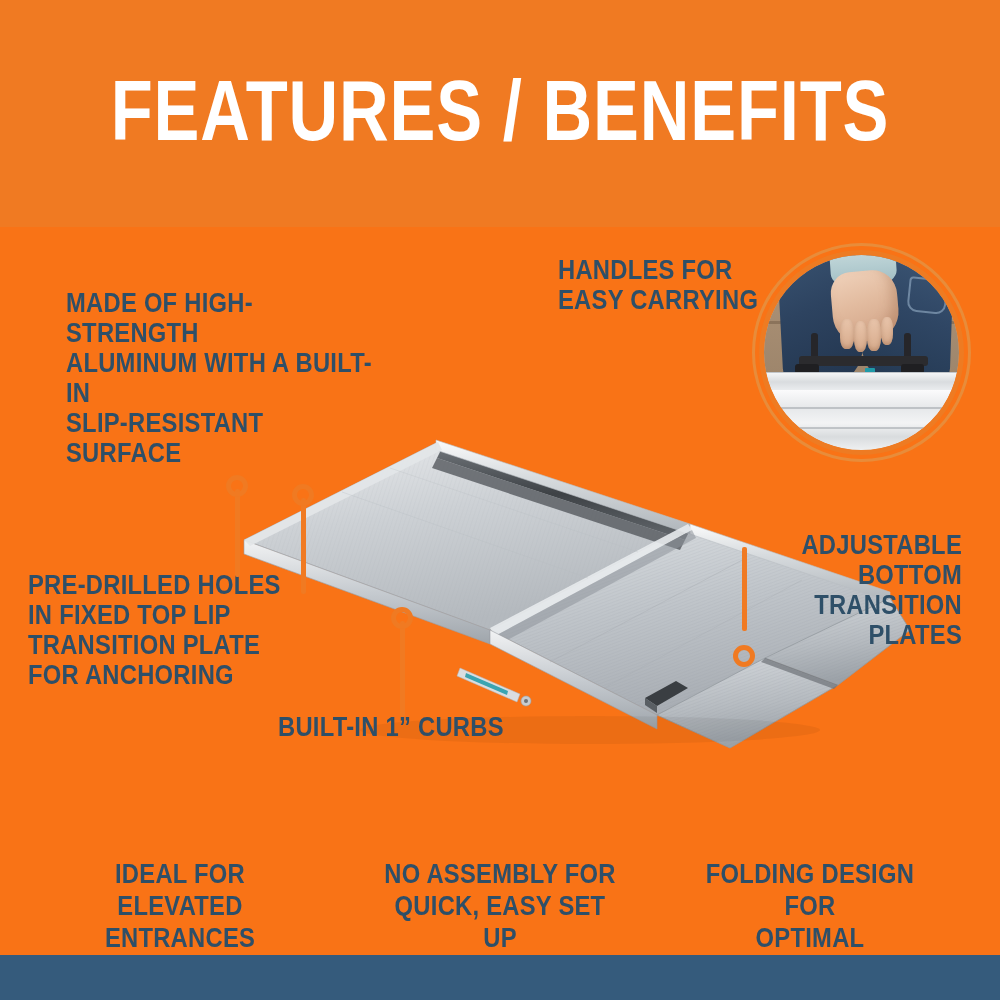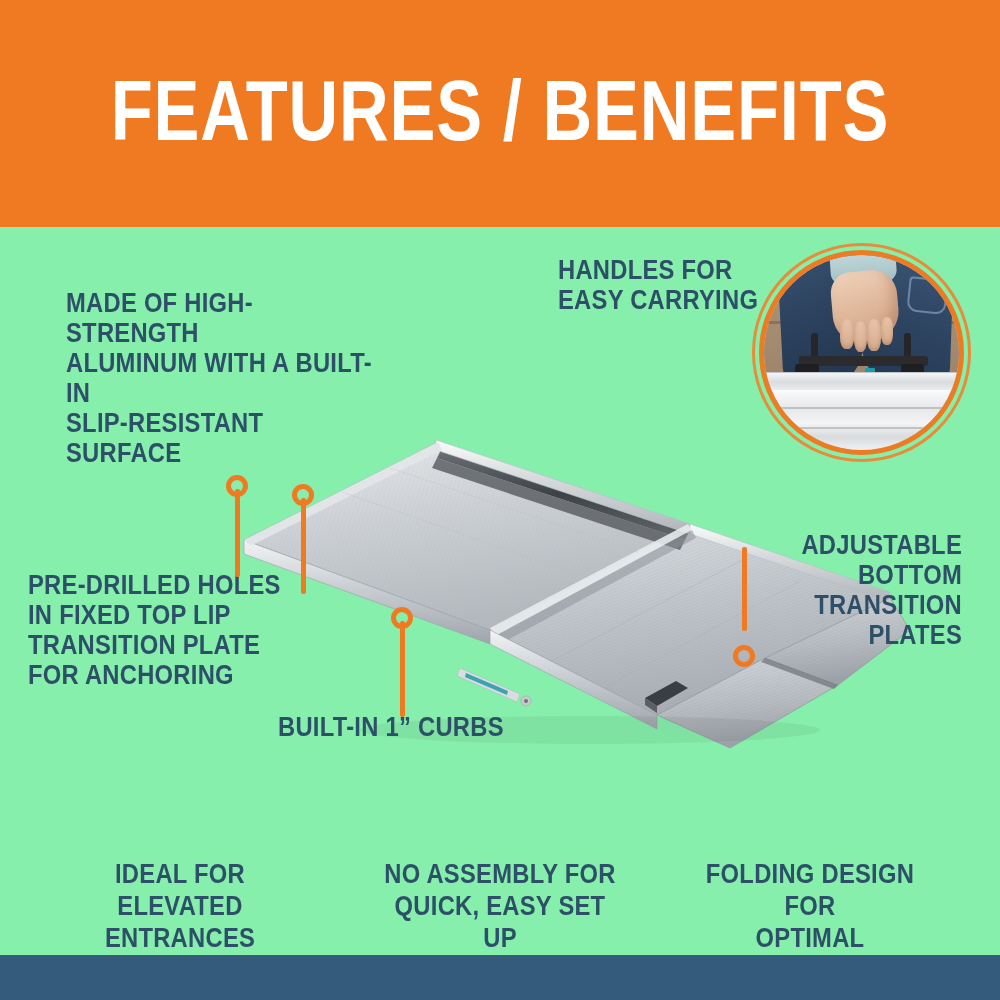--- a/index.html
+++ b/index.html
@@ -4,21 +4,21 @@
 <style>
   html, body {
     margin: 0;
     padding: 0;
     background: #ffffff;
   }
   #page {
     position: relative;
     width: 1000px;
     height: 1000px;
-    background: #86efac;
+    background: #f97316;
     overflow: hidden;
     font-family: "Liberation Sans", sans-serif;
   }
 
   
   .header-banner {
     position: absolute;
     left: 0; top: 0;
     width: 1000px;
     height: 227px;

